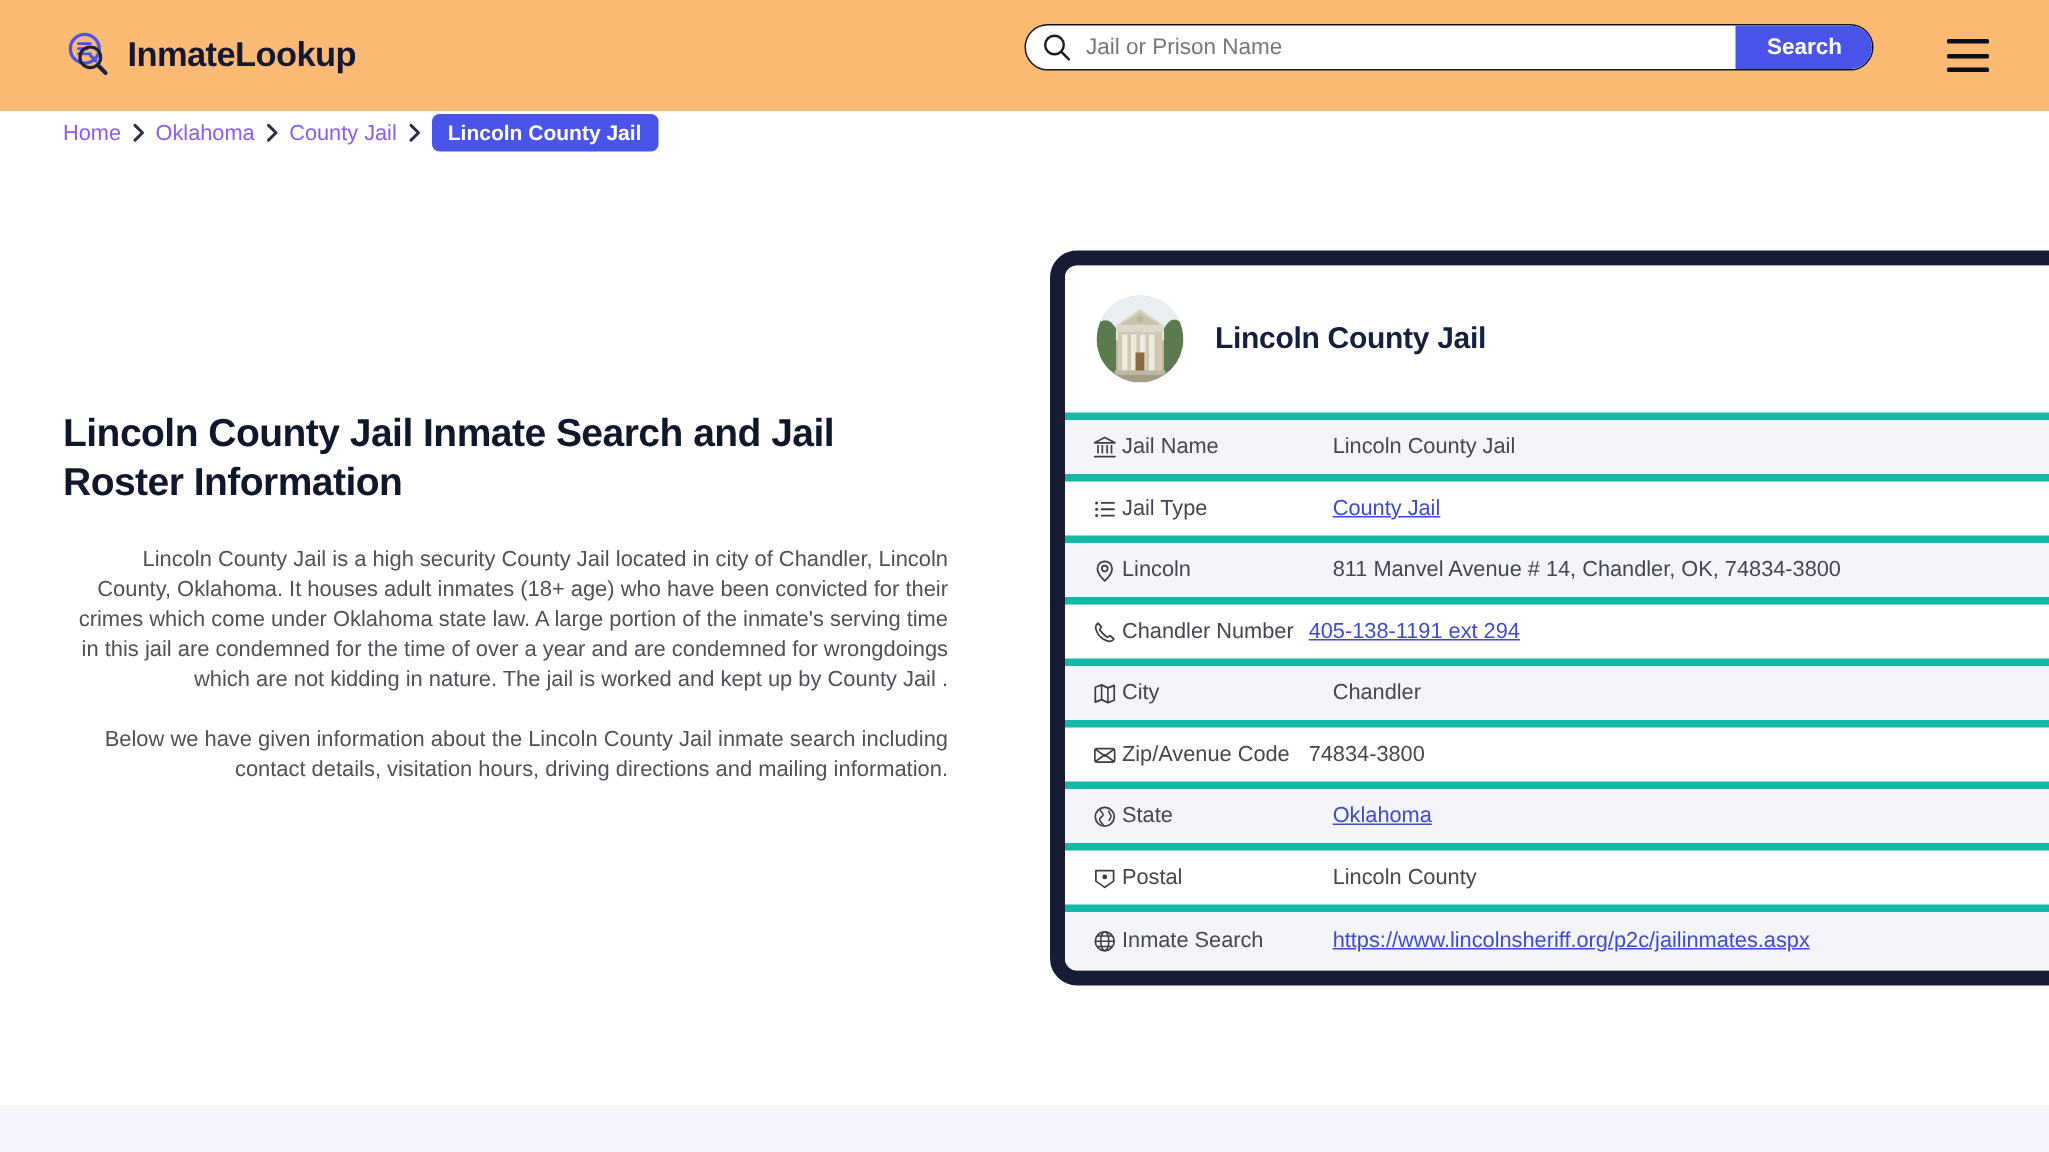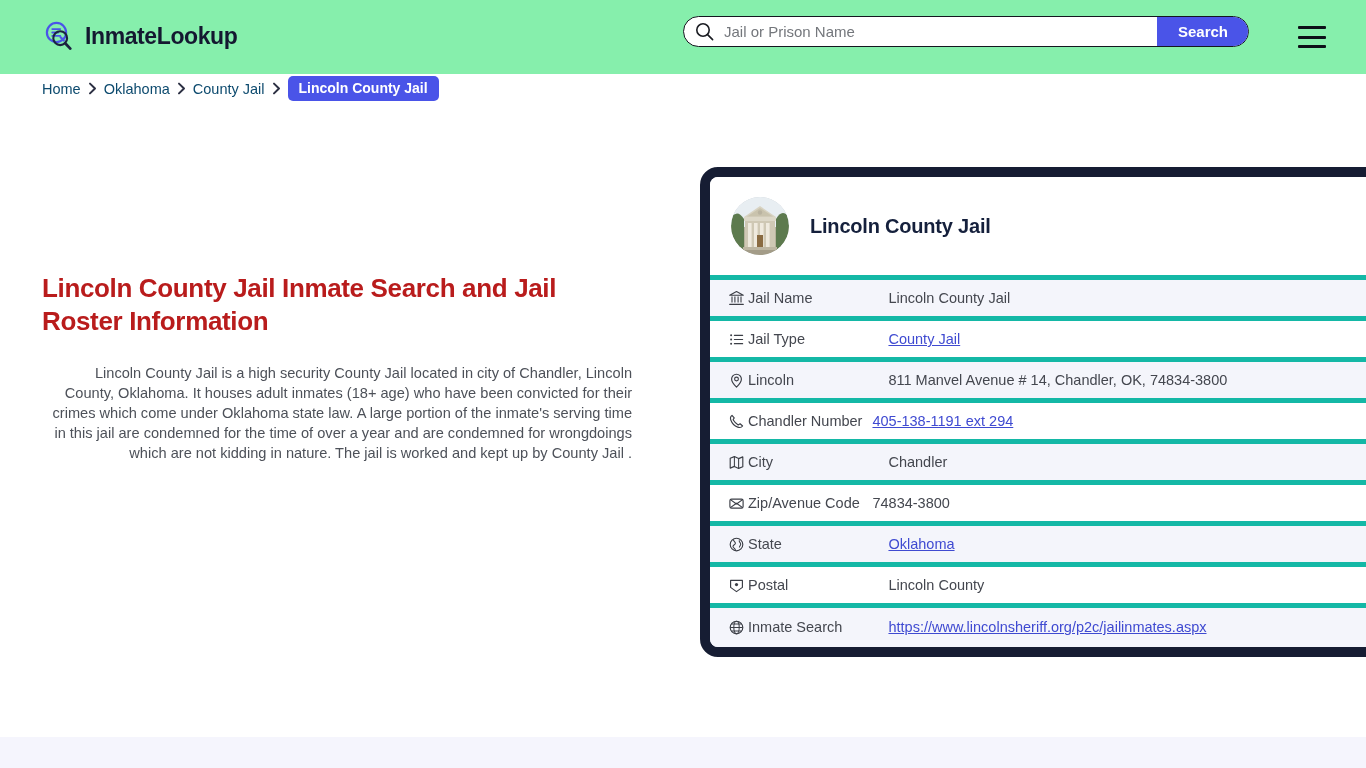--- a/index.html
+++ b/index.html
@@ -10,21 +10,21 @@
     background: #ffffff;
     font-family: "Liberation Sans", sans-serif;
     -webkit-font-smoothing: antialiased;
   }
 
   
   .header {
     position: relative;
     height: 74px;
     width: 1366px;
-    background: #86efac;
+    background: #fdba74;
   }
   .brand {
     position: absolute;
     left: 42px;
     top: 19px;
     display: flex;
     align-items: center;
     gap: 9px;
     text-decoration: none;
   }
@@ -106,21 +106,21 @@
   .breadcrumb {
     position: absolute;
     left: 42px;
     top: 76px;
     display: flex;
     align-items: center;
     gap: 7px;
     font-size: 14.5px;
   }
   .crumb {
-    color: #0c4a6e;
+    color: #8b5cf6;
     text-decoration: none;
     white-space: nowrap;
   }
   .crumb-sep {
     display: inline-flex;
     align-items: center;
     color: #2c3043;
   }
   .crumb-current {
     background: #4a54e8;
@@ -136,21 +136,21 @@
   .left-col {
     position: absolute;
     left: 42px;
     top: 272px;
     width: 590px;
   }
   .page-title {
     font-size: 26px;
     line-height: 1.26;
     font-weight: 700;
-    color: #b91c1c;
+    color: #0f172a;
     letter-spacing: -0.35px;
     margin-bottom: 25px;
   }
   .body-para {
     font-size: 14.6px;
     line-height: 20px;
     color: #4d5159;
     margin-bottom: 20px;
     text-align: right;
   }
@@ -290,20 +290,21 @@
     <svg width="9" height="13" viewBox="0 0 9 13" xmlns="http://www.w3.org/2000/svg">
       <polyline points="2,1.6 7,6.5 2,11.4" fill="none" stroke="#2c3043" stroke-width="2" stroke-linecap="round" stroke-linejoin="round"></polyline>
     </svg>
   </span>
   <span class="crumb-current">Lincoln County Jail</span>
 </nav>
 
 <div class="left-col">
   <h1 class="page-title">Lincoln County Jail Inmate Search and Jail Roster Information</h1>
   <p class="body-para">Lincoln County Jail is a high security County Jail located in city of Chandler, Lincoln County, Oklahoma. It houses adult inmates (18+ age) who have been convicted for their crimes which come under Oklahoma state law. A large portion of the inmate's serving time in this jail are condemned for the time of over a year and are condemned for wrongdoings which are not kidding in nature. The jail is worked and kept up by County Jail .</p>
+  <p class="body-para">Below we have given information about the Lincoln County Jail inmate search including contact details, visitation hours, driving directions and mailing information.</p>
 </div>
 
 <div class="info-card">
 
   <div class="card-head">
     <div class="avatar">
       <svg viewBox="0 0 58 58" xmlns="http://www.w3.org/2000/svg">
         <defs>
           <clipPath id="avclip">
               <circle cx="29" cy="29" r="29"></circle>

